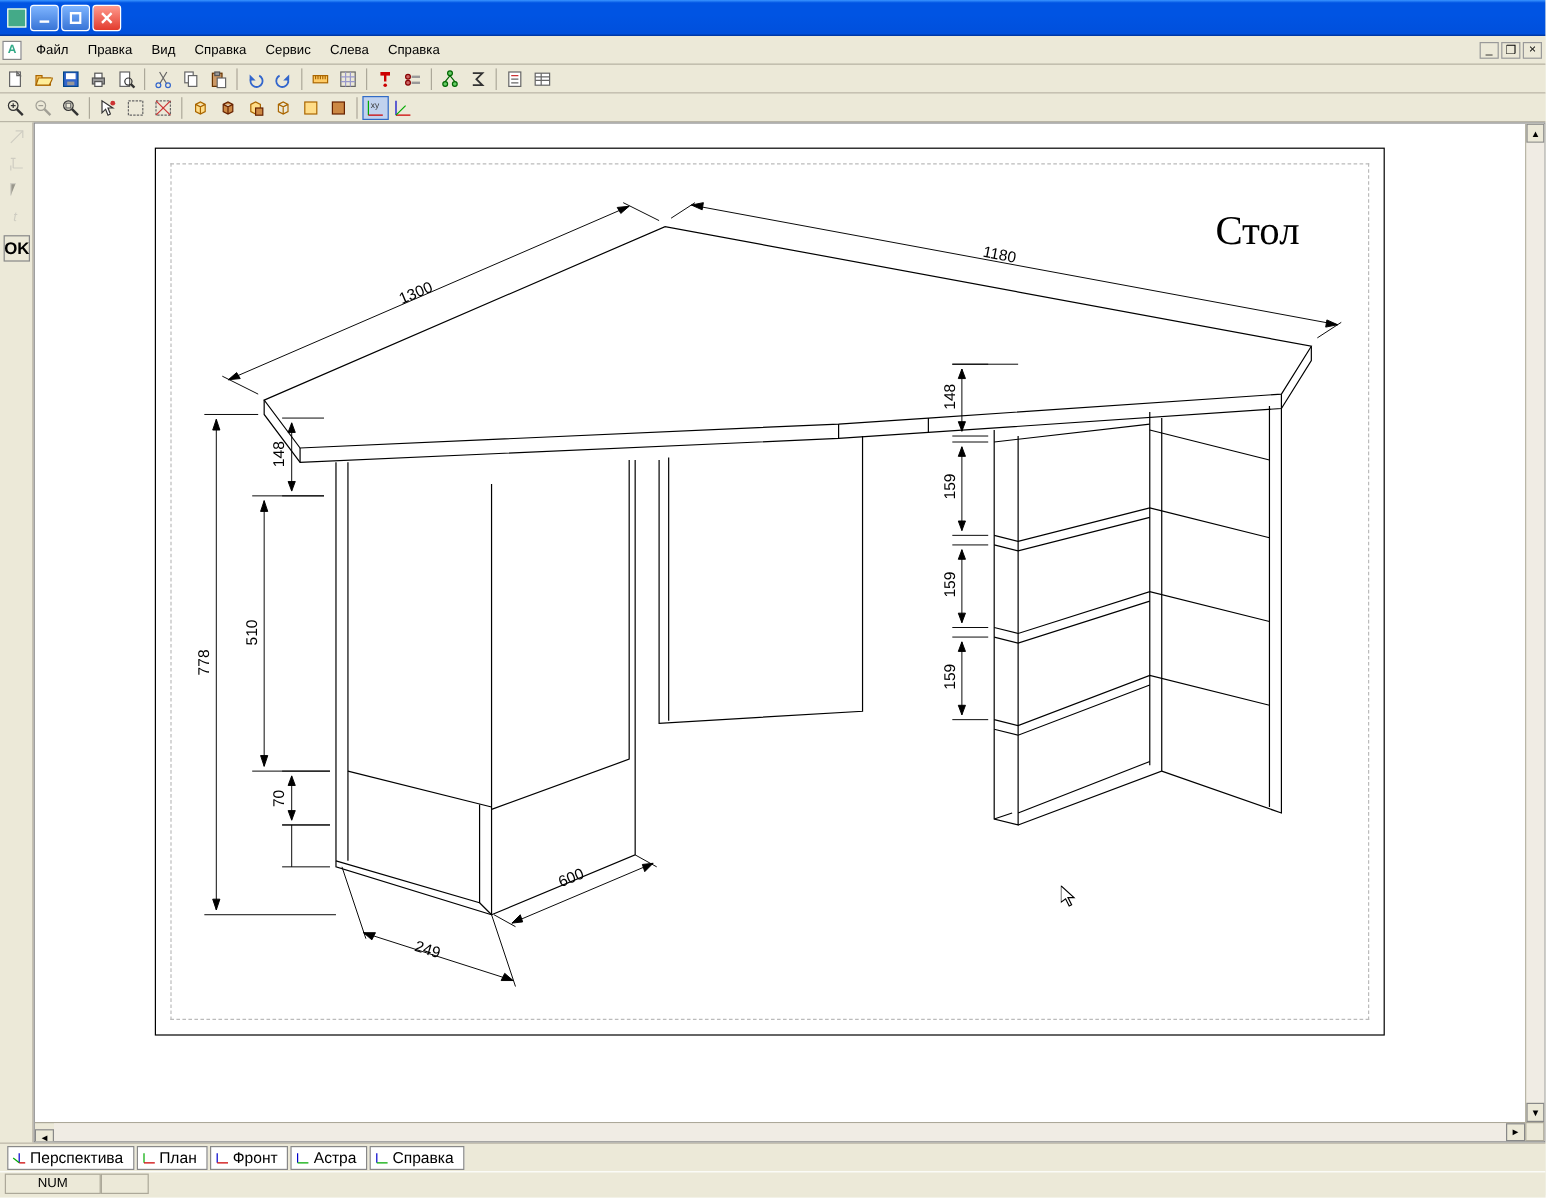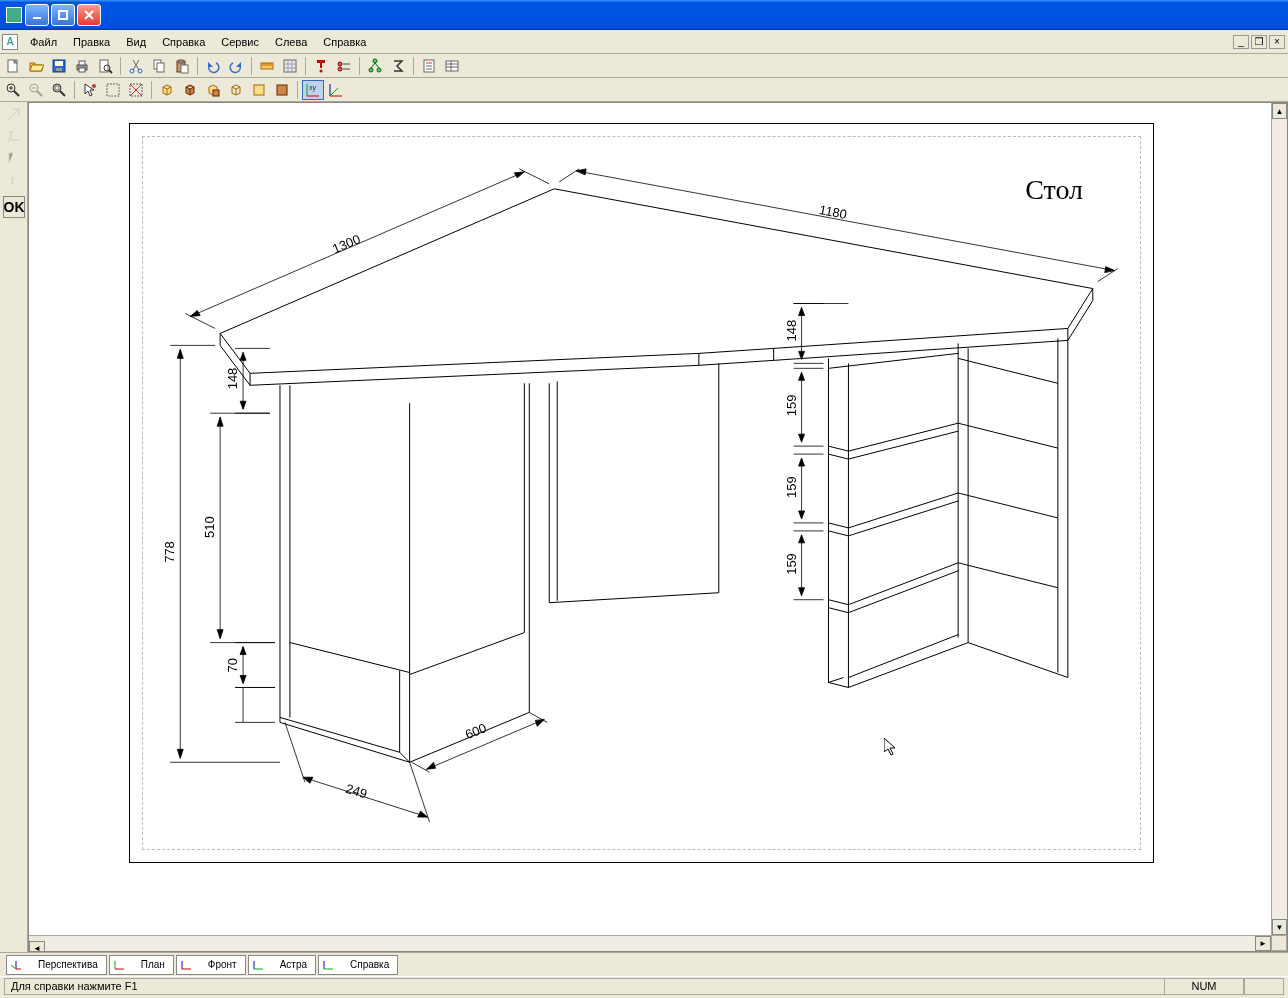--- a/index.html
+++ b/index.html
@@ -131,34 +131,34 @@
   border: 1px solid #000;
 }
 .page-inner-dash {
   position: absolute; left: 12px; top: 12px; right: 12px; bottom: 12px;
   border: 1px dashed #bbb;
 }
 .drawing-svg { position: absolute; left: 0; top: 0; width: 100%; height: 100%; }
 .drawing-title {
   position: absolute; right: 70px; top: 50px;
   font-family: Georgia, 'Times New Roman', serif;
-  font-size: 28px;
+  font-size: 34px;
 }
 .tabs {
   height: 24px; background: #ece9d8;
   display: flex; align-items: center;
   border-top: 1px solid #aca899;
   padding: 2px 6px; gap: 2px;
 }
 .view-tab {
   height: 20px;
   background: #fff; border: 1px solid #888;
   display: flex; align-items: center;
-  padding: 0 8px 0 3px; gap: 16px;
-  font-size: 10px;
+  padding: 0 8px 0 3px; gap: 3px;
+  font-size: 13px;
 }
 .tab-icon { width: 12px; height: 12px; position: relative; }
 .statusbar {
   height: 20px; background: #ece9d8;
   border-top: 1px solid #fff;
   display: flex; align-items: center;
   padding: 0 4px;
   font-size: 11px;
 }
 .statusbar .status-cell {
@@ -613,16 +613,15 @@
   <div class="view-tab">
     <svg class="tab-icon" viewBox="0 0 12 12">
         <line x1="2" y1="10" x2="2" y2="2" stroke="#00c"></line>
         <line x1="2" y1="10" x2="11" y2="10" stroke="#0a0"></line>
       </svg>
     <span>Справка</span>
   </div>
 </div>
 
 <div class="statusbar">
-  <div class="status-cell hint">Для справки нажмите F1</div>
   <div class="status-cell num">NUM</div>
   <div class="status-cell" style="width:40px"></div>
 </div>
 
 </body></html>

